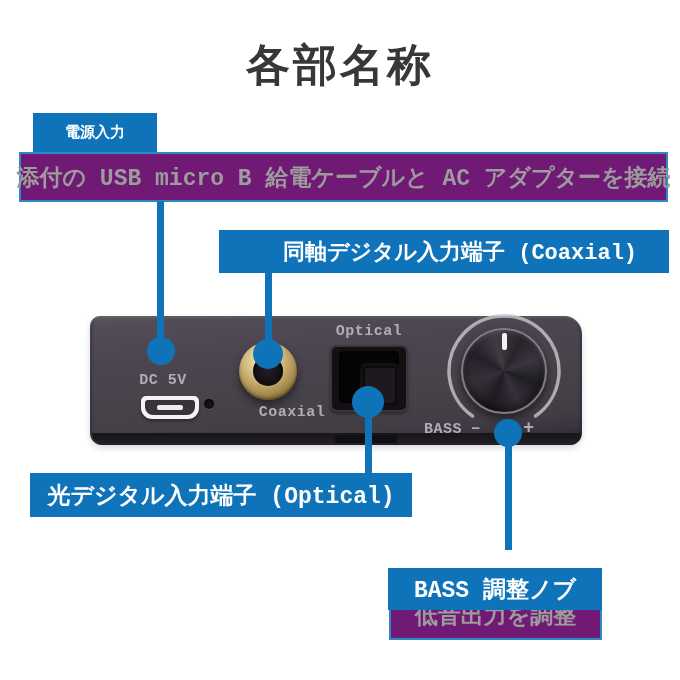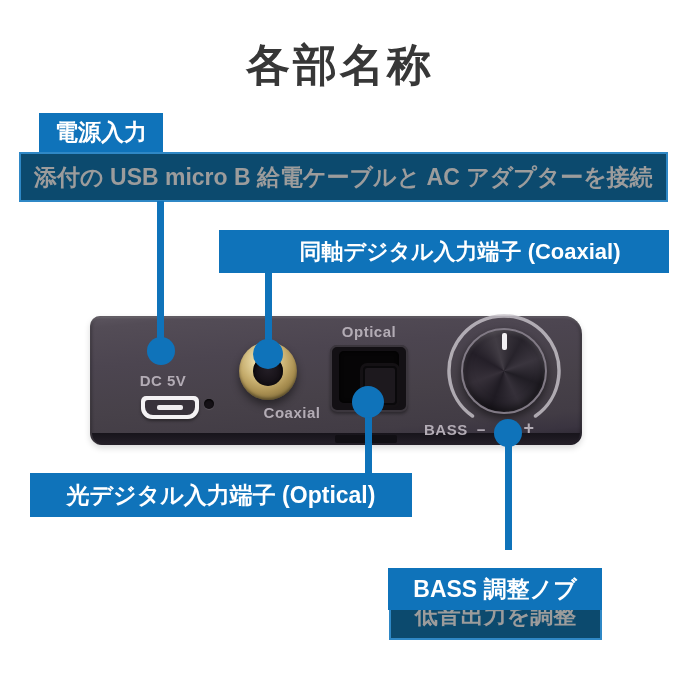--- a/index.html
+++ b/index.html
@@ -1,37 +1,37 @@
 <!DOCTYPE html>
 <html style="--accent-blue: #0f73ba; --box-border-blue: #2f88c6; --desc-text: #9c9c9c; --title-text: #373737; --panel-text: #b3acb5;"><head>
 <meta charset="utf-8">
 <style>
   html,body{margin:0;padding:0;background:#fff;}
   .stage{
     position:relative;width:680px;height:680px;background:#ffffff;overflow:hidden;
-    font-family:Liberation Sans, sans-serif;
+    font-family:Liberation Mono, monospace;
   }
   .page-title{
     position:absolute;top:36px;left:0;width:680px;text-align:center;
     font-size:44px;font-weight:bold;letter-spacing:3px;color:var(--title-text,#373737);
   }
   .label-box{
     position:absolute;background:var(--accent-blue,#0f73ba);color:#ffffff;font-weight:bold;
     display:flex;align-items:center;justify-content:center;white-space:nowrap;z-index:4;
   }
   .desc-box{
-    position:absolute;background:#0c4a6e;border:2px solid var(--box-border-blue,#2f88c6);
+    position:absolute;background:#701a75;border:2px solid var(--box-border-blue,#2f88c6);
     color:var(--desc-text,#9c9c9c);font-weight:600;display:flex;align-items:center;justify-content:center;
     white-space:nowrap;z-index:3;box-sizing:border-box;
   }
   .callout-line{position:absolute;width:7px;background:var(--accent-blue,#0f73ba);z-index:5;}
   .callout-dot{position:absolute;border-radius:50%;background:var(--accent-blue,#0f73ba);z-index:6;}
 
   
-  .power-label{left:33px;top:113px;width:124px;height:39px;font-size:23px;margin-left:6px;}
+  .power-label{left:33px;top:113px;width:124px;height:39px;font-size:15px;}
   .power-desc{left:19px;top:152px;width:649px;height:50px;font-size:23px;}
   .power-line{left:157px;top:201px;height:152px;}
   .power-dot{left:147px;top:337px;width:28px;height:28px;}
   .coax-label{left:219px;top:230px;width:418px;height:43px;font-size:22px;padding-left:32px;}
   .coax-line{left:265px;top:272px;height:84px;}
   .coax-dot{left:253px;top:339px;width:30px;height:30px;}
   .optical-line{left:365px;top:400px;height:75px;}
   .optical-dot{left:352px;top:386px;width:32px;height:32px;}
   .optical-label{left:30px;top:473px;width:382px;height:44px;font-size:23px;}
   .bass-line{left:505px;top:433px;height:117px;}

